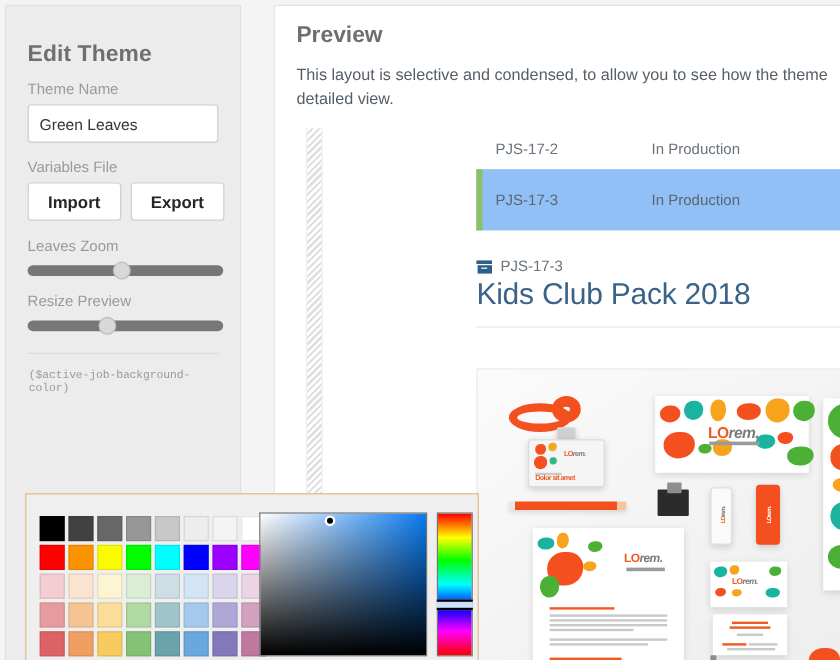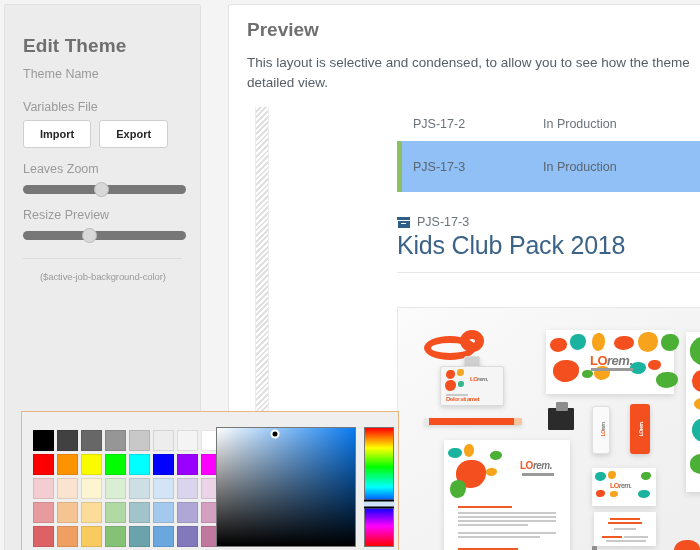--- a/index.html
+++ b/index.html
@@ -36,41 +36,42 @@
   }
   .field-label {
     font-size: 12.5px;
     color: #9a9a9a;
     margin: 0 0 5px 0;
     line-height: 15px;
   }
   .field-sublabel {
     font-size: 9.5px;
     color: #9a9a9a;
-    margin: -2px 0 4px 17px;
+    margin: -2px 0 4px 1px;
     letter-spacing: -0.1px;
+    font-family: Liberation Mono, monospace;
   }
   .text-input {
     width: 100%;
     height: 32px;
     border: 1px solid #cccccc;
     border-radius: 3px;
     background: #ffffff;
     font-size: 13px;
     color: #333;
     padding: 0 9px;
     font-family: "Liberation Sans", sans-serif;
     outline: none;
   }
   .btn-row { display: flex; gap: 8px; margin-bottom: 4px; }
   .btn {
     border: 1px solid #cfcfcf;
     border-radius: 3px;
     background: #ffffff;
-    font-size: 11px;
+    font-size: 14px;
     font-weight: bold;
     color: #262626;
     padding: 7px 16px;
     cursor: pointer;
     font-family: "Liberation Sans", sans-serif;
   }
   .spacer-8 { height: 10px; }
   .spacer-12 { height: 13px; }
 
   .slider {
@@ -366,20 +367,21 @@
 </style>
 </head>
 <body>
 
 <div id="app">
 
   <div class="sidebar">
     <div class="panel-title">Edit Theme</div>
 
     <div class="field-label">Theme Name</div>
+    <input class="text-input" type="text" value="Green Leaves" style="">
 
     <div class="spacer-12"></div>
 
     <div class="field-label">Variables File</div>
     <div class="btn-row">
       <button class="btn">Import</button>
       <button class="btn">Export</button>
     </div>
 
     <div class="spacer-8"></div>

